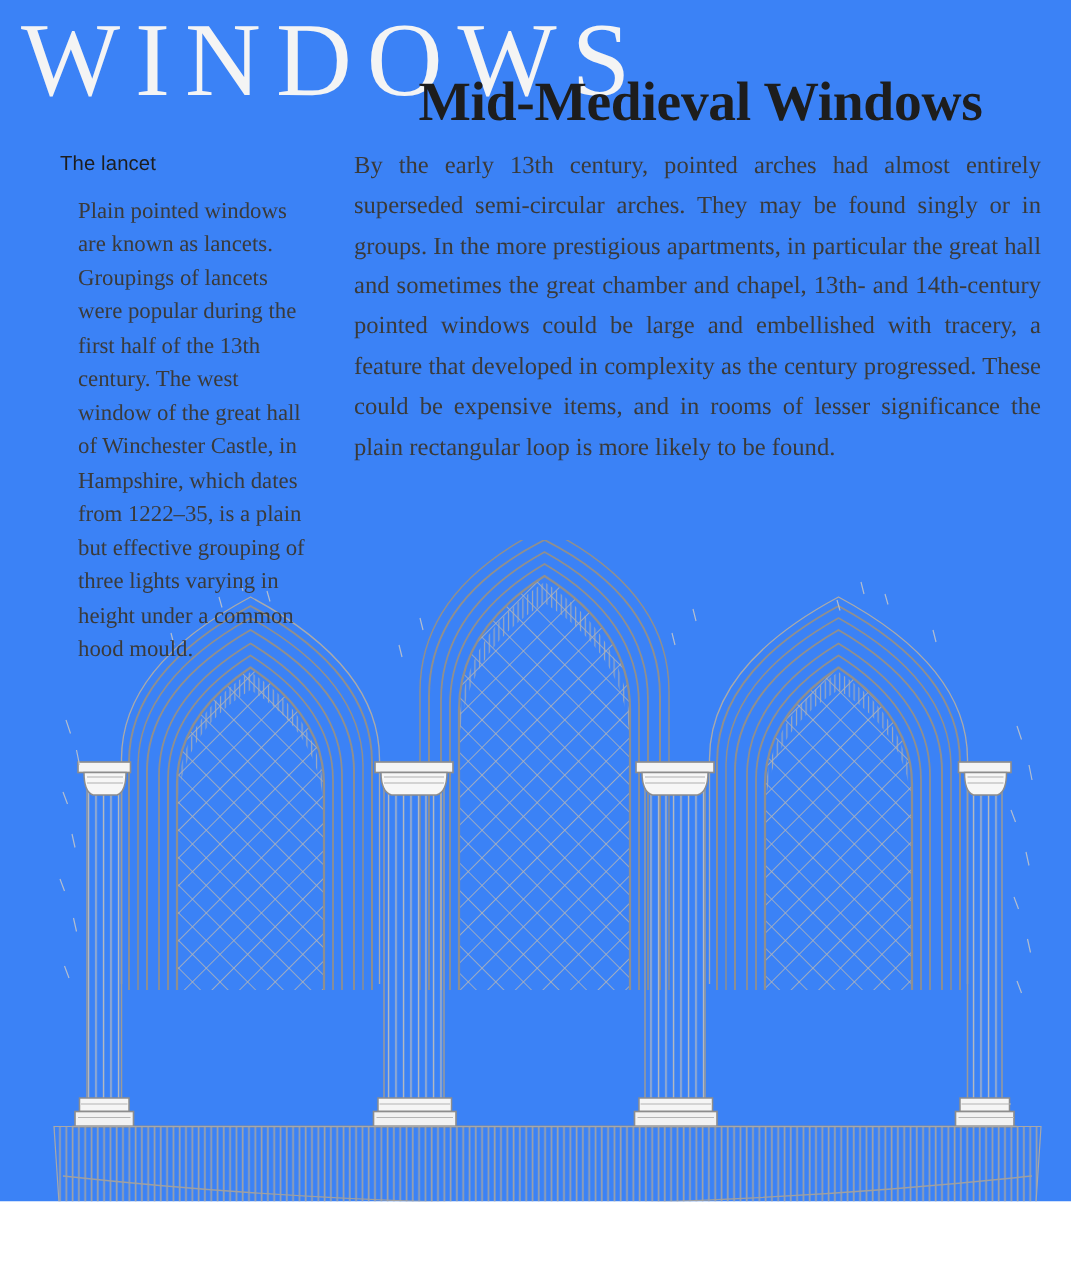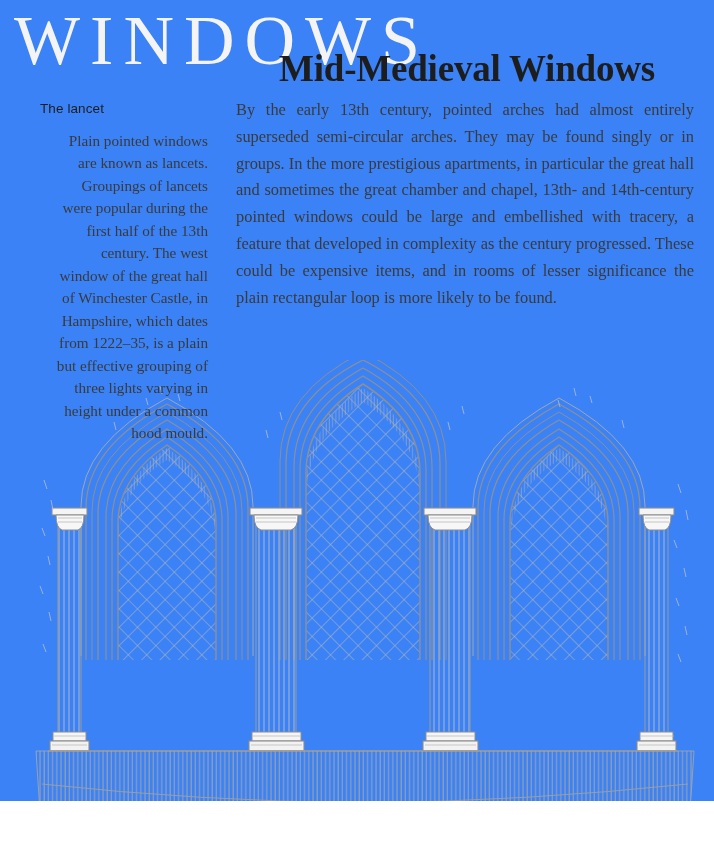--- a/index.html
+++ b/index.html
@@ -68,21 +68,21 @@
     letter-spacing: 0.1px;
     margin: 0 0 4px 0;
     line-height: 1.3;
   }
   .sidebar-body {
     font-family: "Liberation Serif", "DejaVu Serif", serif;
     font-size: 15.2px;
     line-height: 22.5px;
     color: #3a3a3a;
     margin: 12px;
-    text-align: right;
+    text-align: left;
   }
 
   
   .main-text {
     position: absolute;
     left: 236px;
     top: 97px;
     width: 458px;
     font-family: Liberation Serif, serif;
     font-size: 16.4px;

